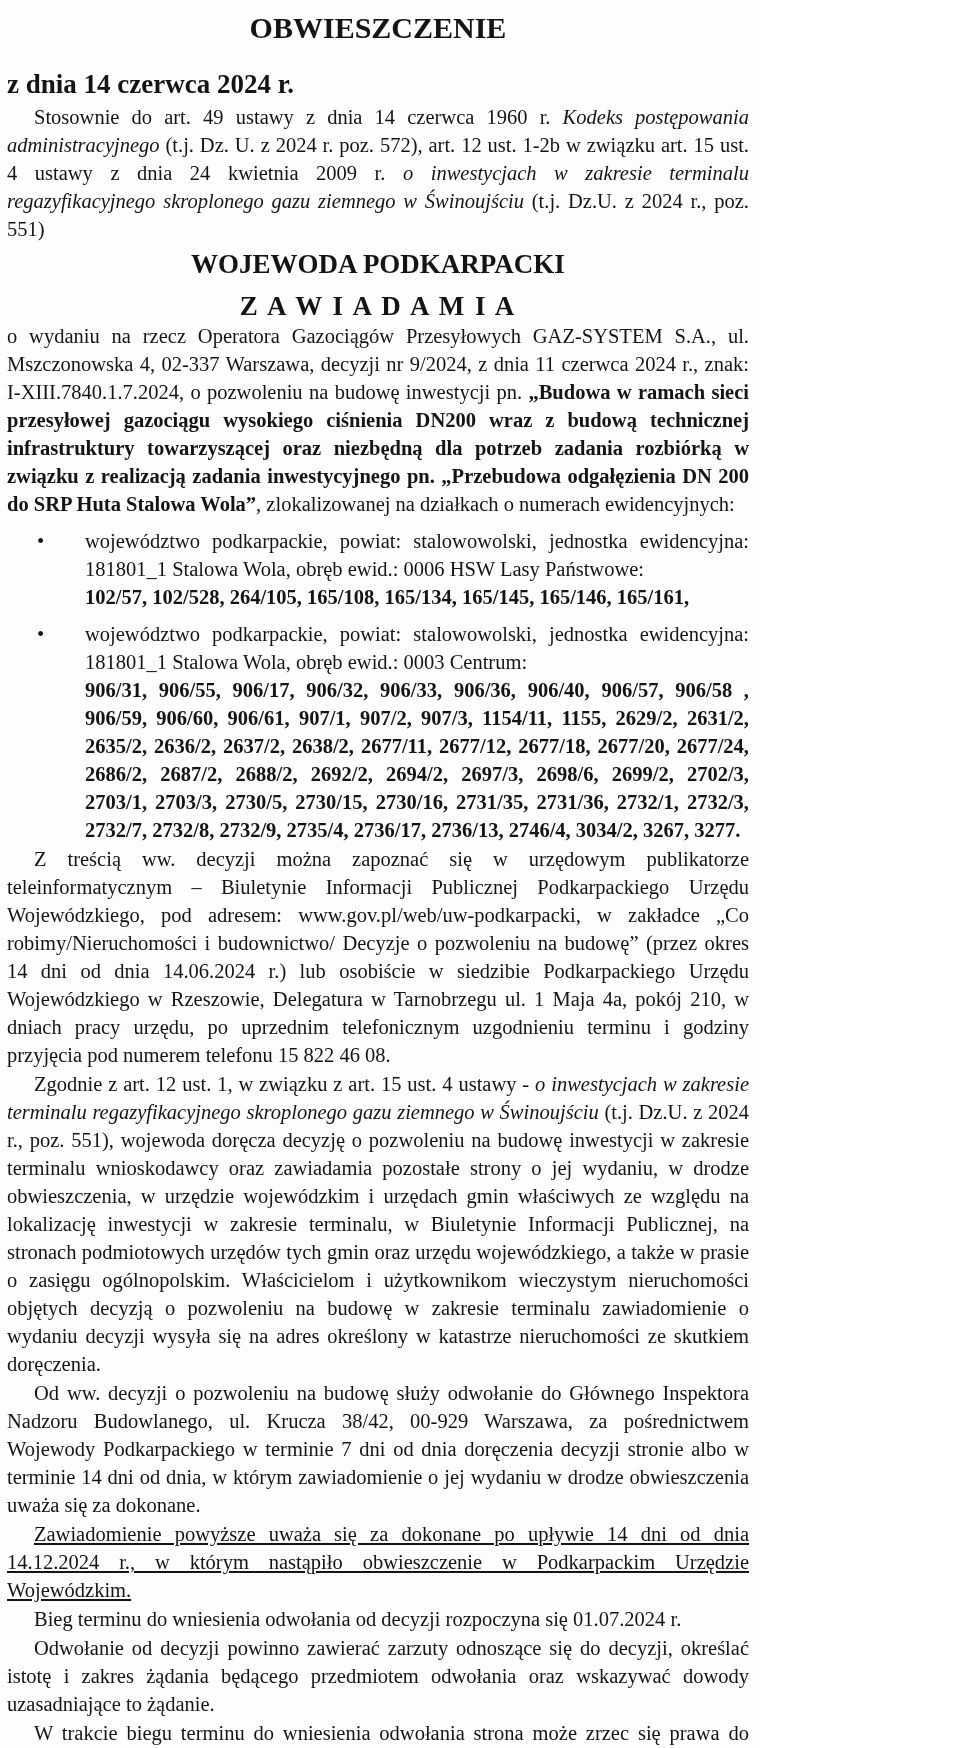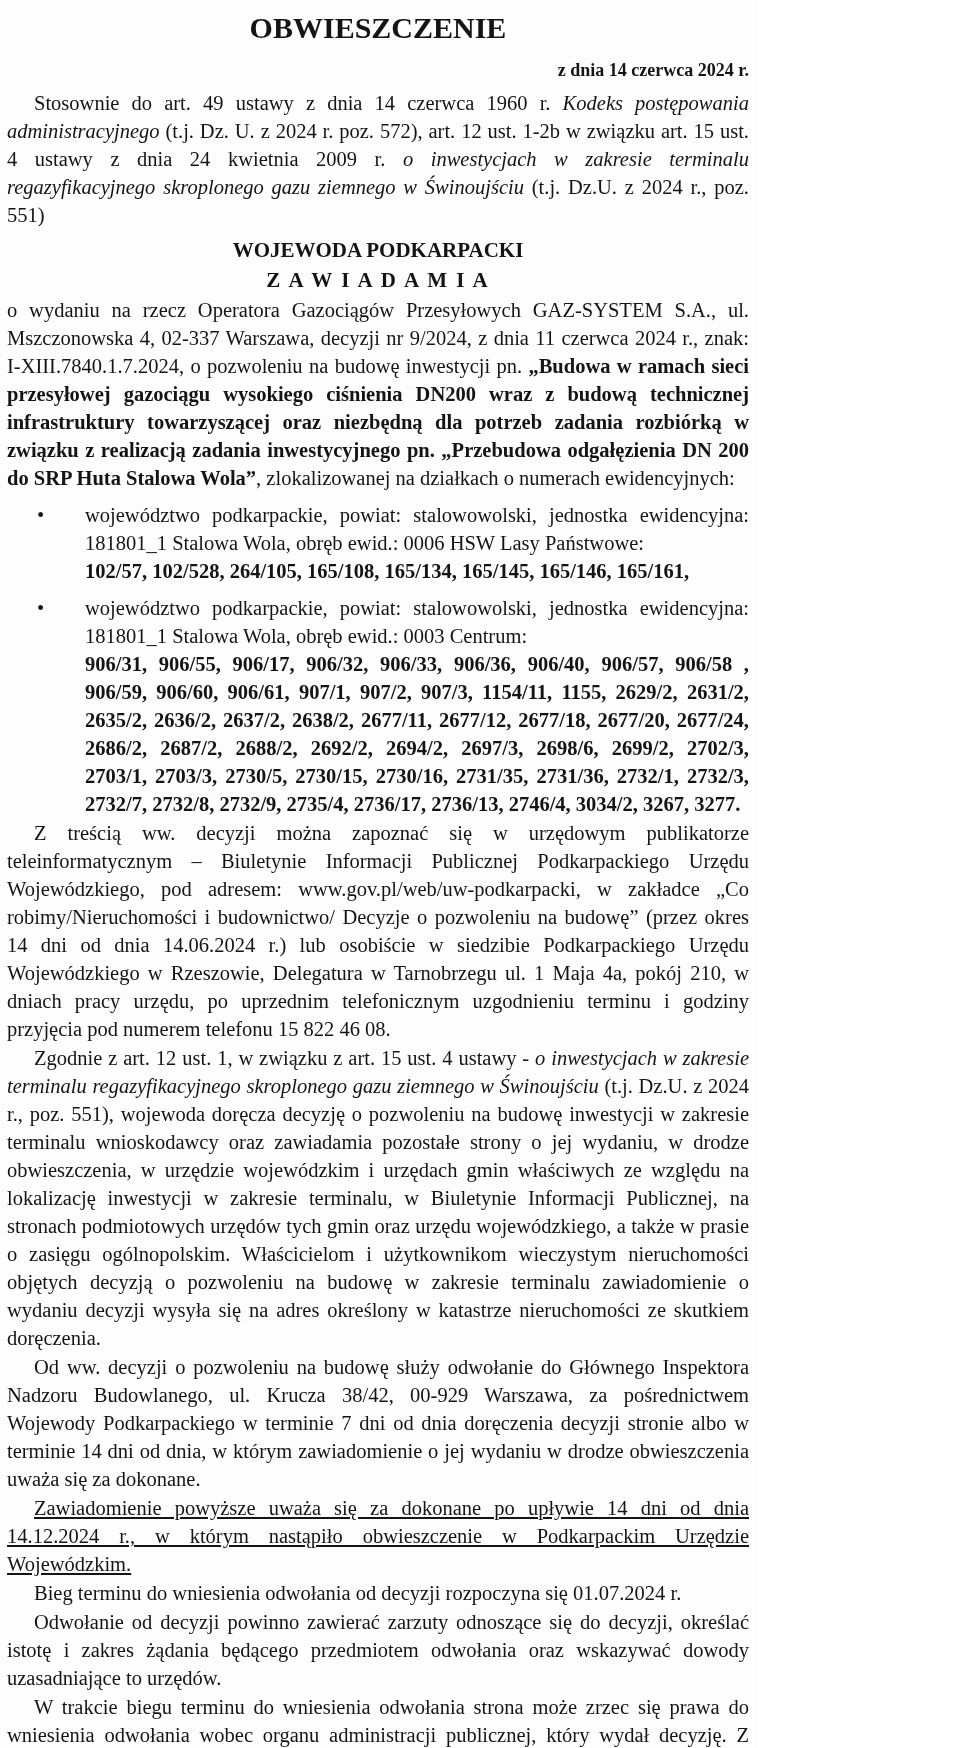--- a/index.html
+++ b/index.html
@@ -9,26 +9,26 @@
     box-sizing:border-box;
     padding:8px 9px 12px 7px;
     background:#fdfdfd;
     color:#141414;
     font-family:"Liberation Serif","DejaVu Serif",serif;
     font-size:20.5px;
     line-height:28px;
     text-align:justify;
   }
   .title{font-size:30px;line-height:36px;margin:2px 0 0;text-align:center;font-weight:700;}
-  .subtitle{font-size:18px;line-height:34px;margin:7px 0 2px;text-align:right;font-weight:700;}
+  .subtitle{font-size:27px;line-height:34px;margin:21px 0 2px;text-align:left;font-weight:700;}
   .para{margin:1px 0 0;}
   .indent{text-indent:27px;}
-  .center-bold{text-align:center;font-weight:700;font-size:21px;line-height:30px;}
+  .center-bold{text-align:center;font-weight:700;font-size:27px;line-height:30px;}
   .authority{margin-top:6px;}
-  .spaced{letter-spacing:2px;}
+  .spaced{letter-spacing:2px;margin-top:12px;}
   .bullets{margin-top:1px;}
   .bullet{display:flex;margin-top:9px;}
   .marker{flex:0 0 78px;padding-left:30px;box-sizing:border-box;text-align:left;}
   .bcontent{flex:1;}
   .numbers{font-weight:700;}
   .underline{text-decoration:underline;}
   .i{font-style:italic;}
   .b{font-weight:700;}
 </style>
 </head>
@@ -66,17 +66,17 @@
   <p class="para indent">Z treścią ww. decyzji można zapoznać się w urzędowym publikatorze teleinformatycznym – Biuletynie Informacji Publicznej Podkarpackiego Urzędu Wojewódzkiego, pod adresem: www.gov.pl/web/uw-podkarpacki, w zakładce „Co robimy/Nieruchomości i budownictwo/ Decyzje o pozwoleniu na budowę” (przez okres 14 dni od dnia 14.06.2024 r.) lub osobiście w siedzibie Podkarpackiego Urzędu Wojewódzkiego w Rzeszowie, Delegatura w Tarnobrzegu ul. 1 Maja 4a, pokój 210, w dniach pracy urzędu, po uprzednim telefonicznym uzgodnieniu terminu i godziny przyjęcia pod numerem telefonu 15 822 46 08.</p>
 
   <p class="para indent"><span>Zgodnie z art. 12 ust. 1, w związku z art. 15 ust. 4 ustawy - </span><span class="i">o inwestycjach w zakresie terminalu regazyfikacyjnego skroplonego gazu ziemnego w Świnoujściu</span><span> (t.j. Dz.U. z 2024 r., poz. 551), wojewoda doręcza decyzję o pozwoleniu na budowę inwestycji w zakresie terminalu wnioskodawcy oraz zawiadamia pozostałe strony o jej wydaniu, w drodze obwieszczenia, w urzędzie wojewódzkim i urzędach gmin właściwych ze względu na lokalizację inwestycji w zakresie terminalu, w Biuletynie Informacji Publicznej, na stronach podmiotowych urzędów tych gmin oraz urzędu wojewódzkiego, a także w prasie o zasięgu ogólnopolskim. Właścicielom i użytkownikom wieczystym nieruchomości objętych decyzją o pozwoleniu na budowę w zakresie terminalu zawiadomienie o wydaniu decyzji wysyła się na adres określony w katastrze nieruchomości ze skutkiem doręczenia.</span></p>
 
   <p class="para indent">Od ww. decyzji o pozwoleniu na budowę służy odwołanie do Głównego Inspektora Nadzoru Budowlanego, ul. Krucza 38/42, 00-929 Warszawa, za pośrednictwem Wojewody Podkarpackiego w terminie 7 dni od dnia doręczenia decyzji stronie albo w terminie 14 dni od dnia, w którym zawiadomienie o jej wydaniu w drodze obwieszczenia uważa się za dokonane.</p>
 
   <p class="para indent underline">Zawiadomienie powyższe uważa się za dokonane po upływie 14 dni od dnia 14.12.2024 r., w którym nastąpiło obwieszczenie w Podkarpackim Urzędzie Wojewódzkim.</p>
 
   <p class="para indent">Bieg terminu do wniesienia odwołania od decyzji rozpoczyna się 01.07.2024 r.</p>
 
-  <p class="para indent">Odwołanie od decyzji powinno zawierać zarzuty odnoszące się do decyzji, określać istotę i zakres żądania będącego przedmiotem odwołania oraz wskazywać dowody uzasadniające to urzędów.</p>
+  <p class="para indent">Odwołanie od decyzji powinno zawierać zarzuty odnoszące się do decyzji, określać istotę i zakres żądania będącego przedmiotem odwołania oraz wskazywać dowody uzasadniające to żądanie.</p>
 
   <p class="para indent">W trakcie biegu terminu do wniesienia odwołania strona może zrzec się prawa do wniesienia odwołania wobec organu administracji publicznej, który wydał decyzję. Z dniem doręczenia organowi administracji publicznej oświadczenia o zrzeczeniu się prawa do wniesienia odwołania przez ostatnią ze stron postępowania, decyzja staje się ostateczna i prawomocna.</p>
 
 </div>
 
 </body></html>

